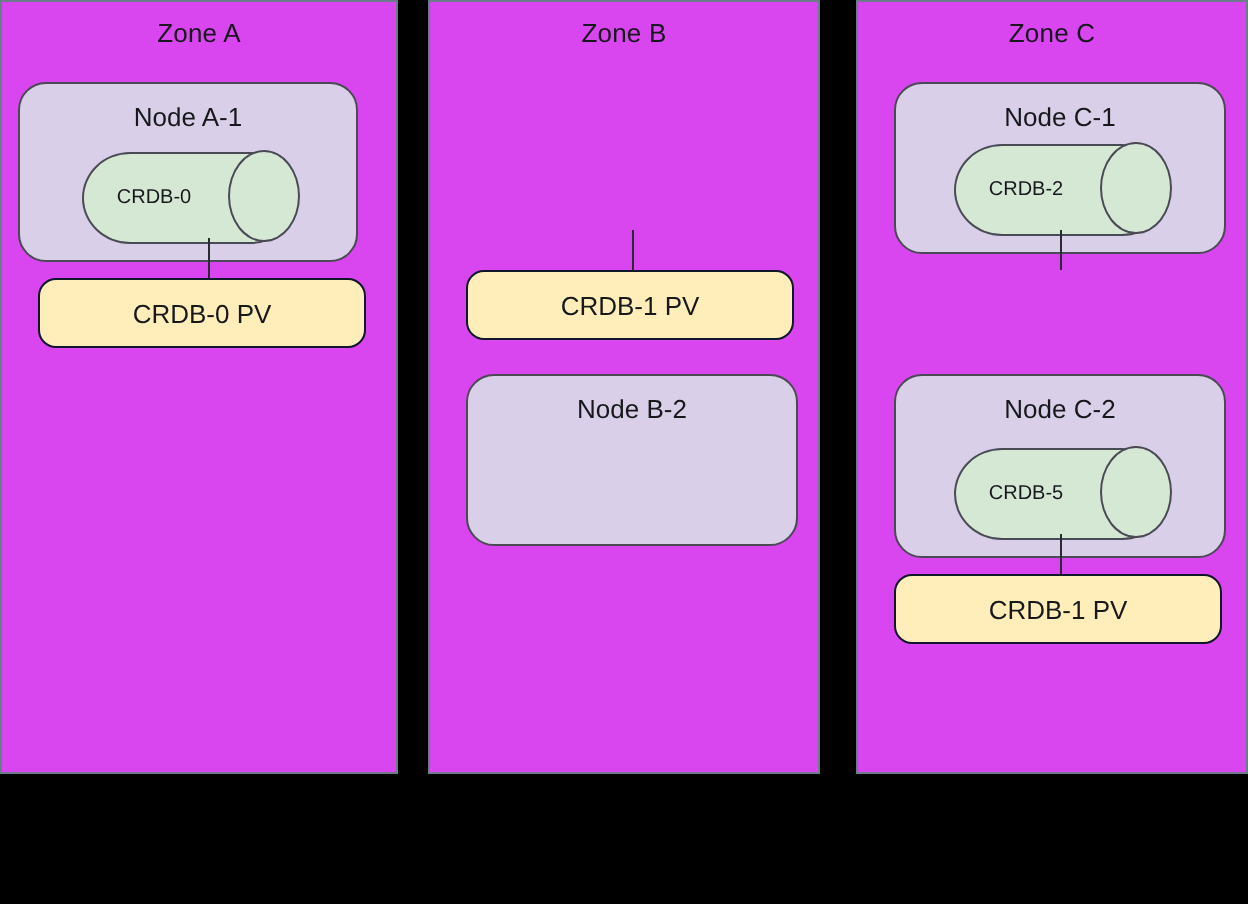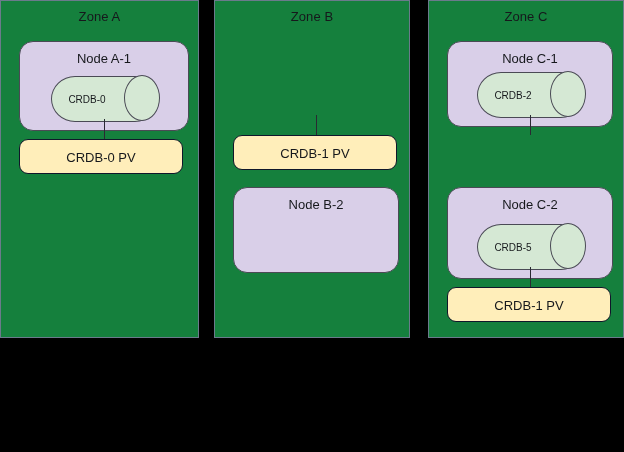--- a/index.html
+++ b/index.html
@@ -8,22 +8,22 @@
     background:#000000;
     font-family:"Liberation Sans", sans-serif;
     overflow:hidden;
     position:relative;
   }
   .canvas{position:absolute;left:0;top:0;width:624px;height:452px;}
 
   .zone{
     position:absolute;
     top:0;
-    height:338px;
-    background:#15803d;
+    height:387px;
+    background:#d946ef;
     border:1px solid #6b7b8c;
     box-sizing:border-box;
   }
   .zone-title{
     position:absolute;
     left:0;right:0;
     top:8px;
     text-align:center;
     font-size:13px;
     color:#16181c;
@@ -105,21 +105,21 @@
     width:1px;
     background:#2a2a33;
   }
 </style>
 </head>
 <body>
 
 <div class="canvas" id="canvas">
     <div class="zone" style="left: 0px; width: 199px;">
       <div class="zone-title">Zone A</div>
-      <div class="node" style="left: 18px; top: 40px; width: 170px; height: 90px; text-decoration: underline;">
+      <div class="node" style="left: 8px; top: 40px; width: 170px; height: 90px; text-decoration: underline;">
         <div class="node-title">Node A-1</div>
         <div class="cyl" style="left: 31px; top: 34px; width: 108px; height: 46px; background: transparent; border: none;">
           <div class="cyl-body"></div>
           <div class="cyl-cap" style="right: -1px;"></div>
           <div class="cyl-label" style="width: 72px;">CRDB-0</div>
         </div>
       </div>
       <div class="pv" style="left: 18px; top: 138px; width: 164px; height: 35px;">
         <div class="pv-label">CRDB-0 PV</div>
       </div>

